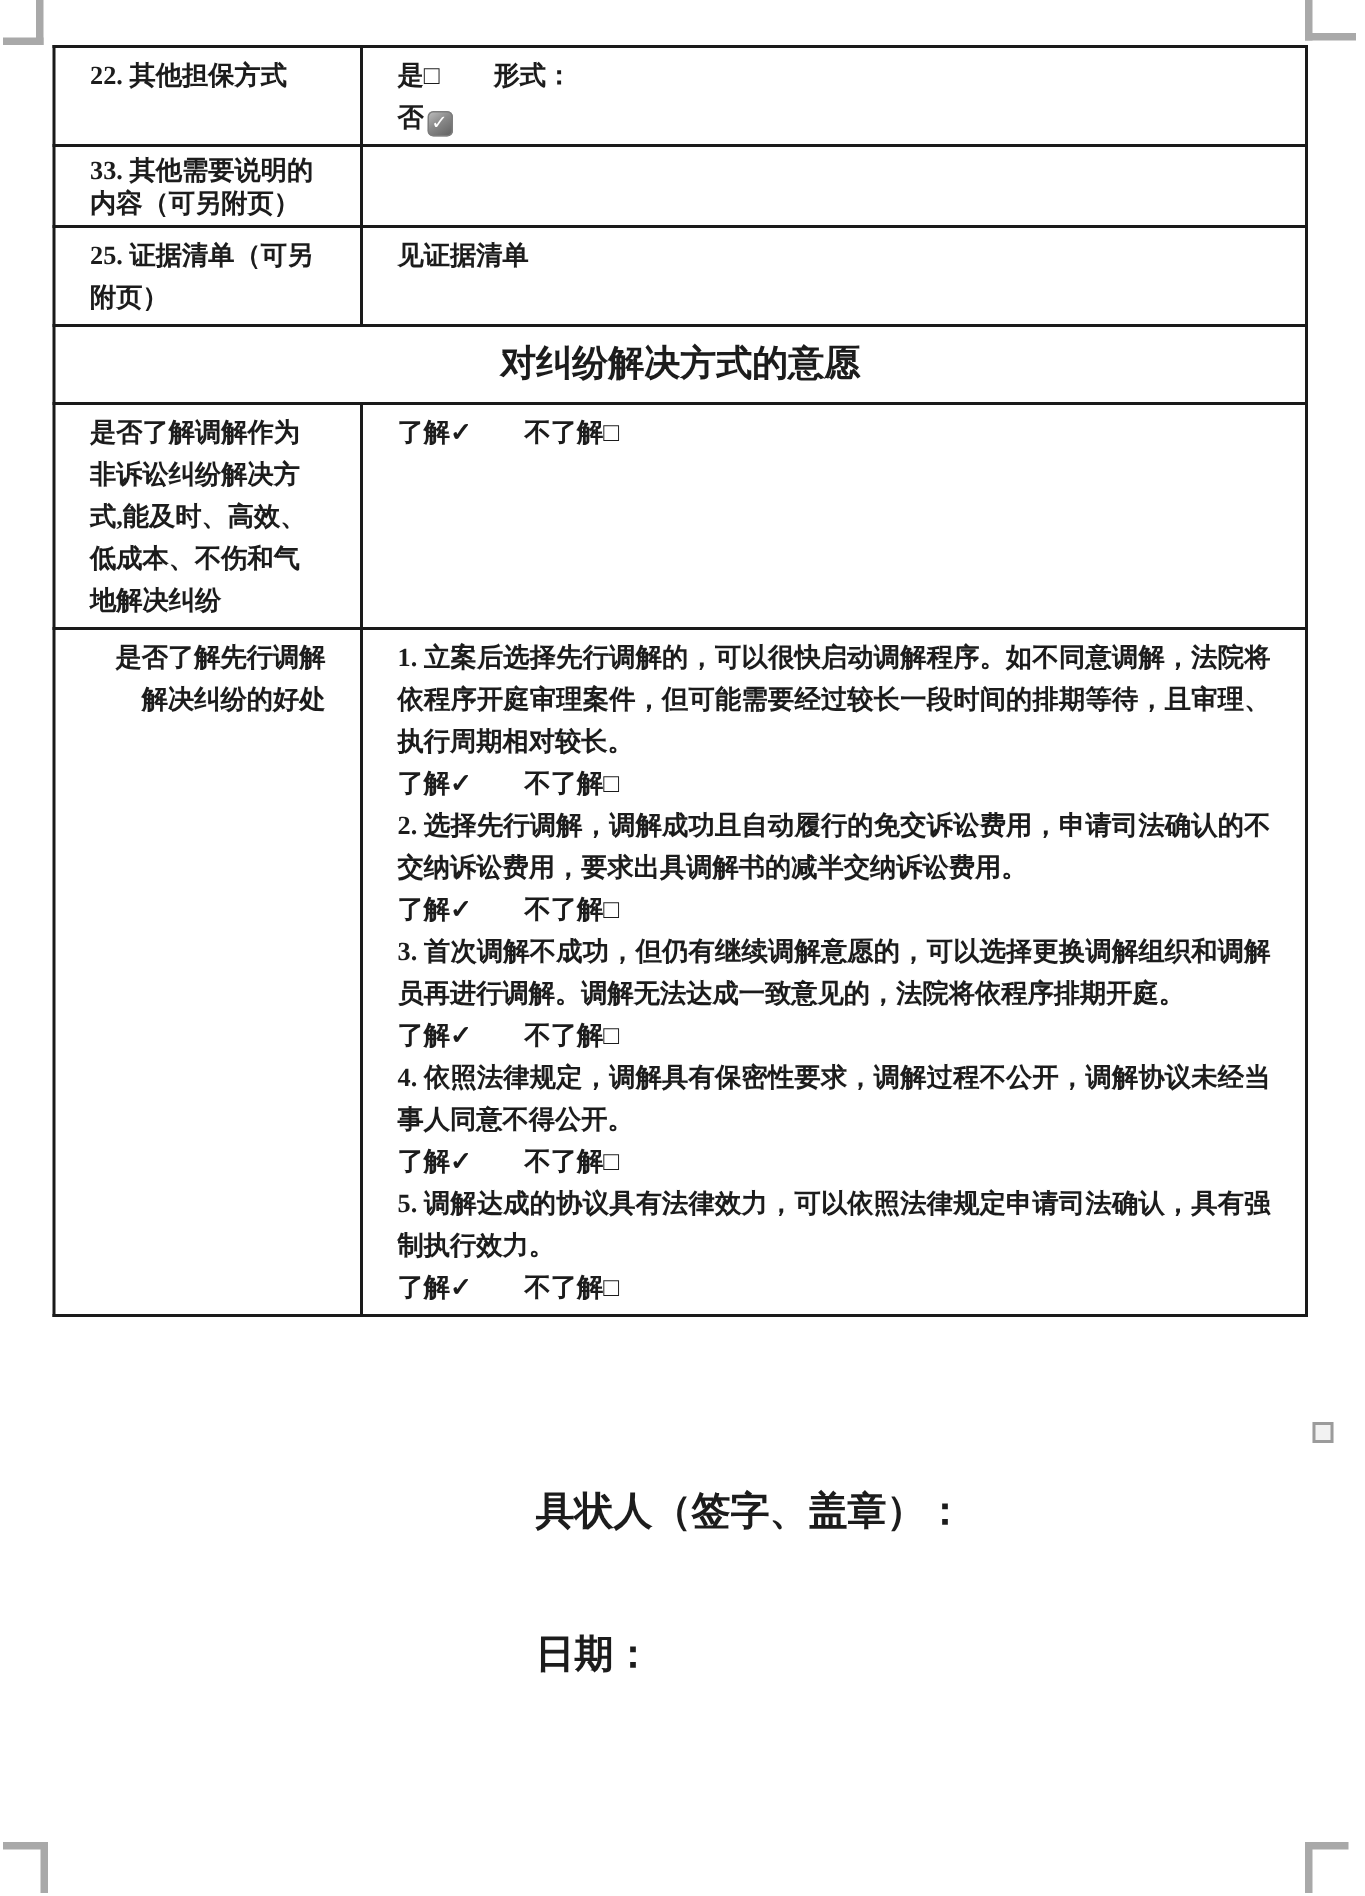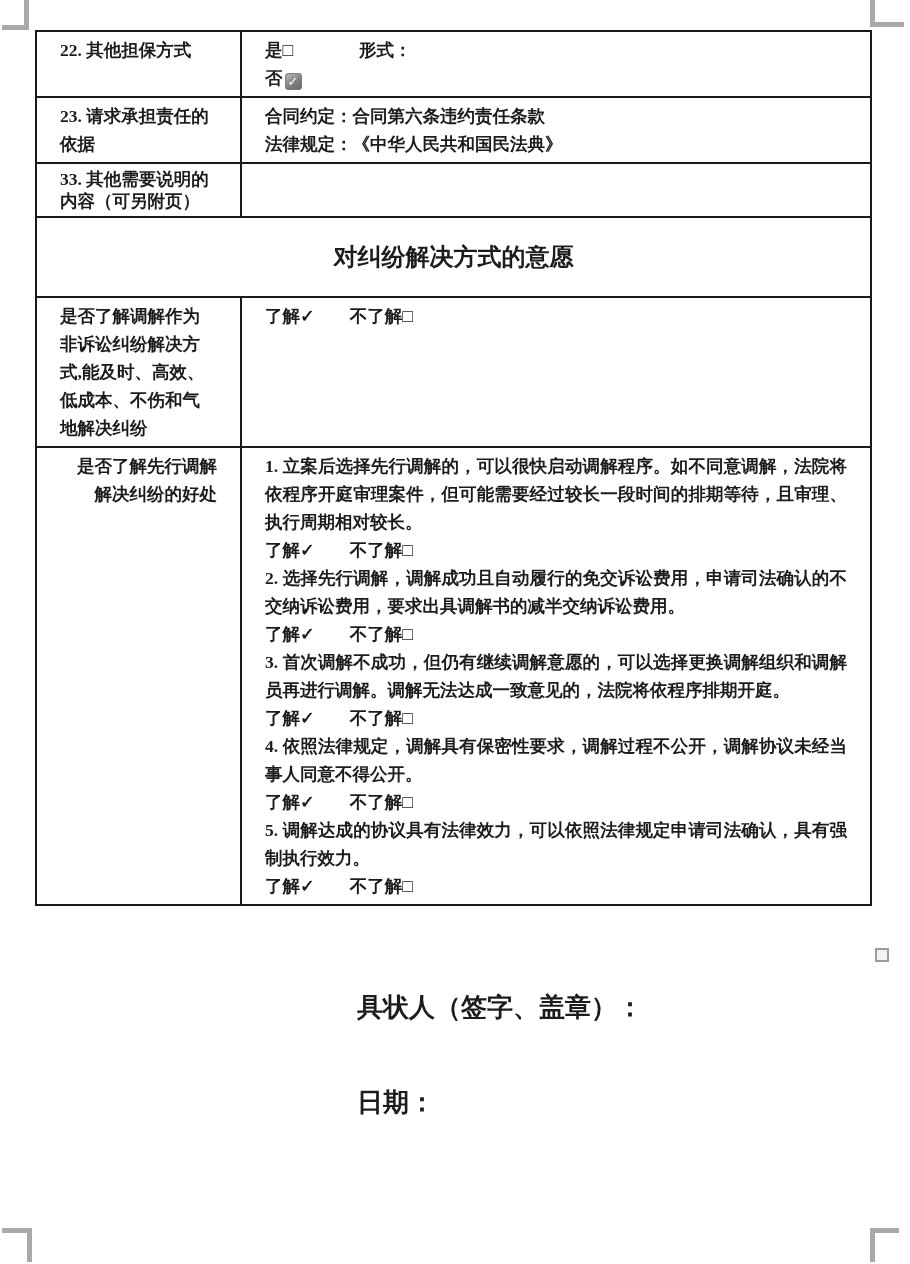--- a/index.html
+++ b/index.html
@@ -22,27 +22,27 @@
   table.doc td{
     border:2px solid #1a1a1a;vertical-align:top;
     padding:4px 23px;font-size:17.5px;line-height:28px;
     overflow:hidden;
   }
   col.c1{width:205px;}
   tr.r22 td{height:49px;}
   tr.r23 td{height:49px;}
   tr.r24 td{height:36px;line-height:22px;}
   tr.r25 td{height:53px;}
-  tr.rhead td{height:44px;text-align:center;font-size:24px;line-height:46px;padding:16px 8px;}
+  tr.rhead td{height:44px;text-align:center;font-size:24px;line-height:46px;padding:2px 8px;}
   tr.rmed td{height:112px;margin-top:14px;}
   tr.rconsider td{height:71px;}
   td.vmid{vertical-align:middle;}
   td.cc{text-align:right;vertical-align:middle;}
   .line{white-space:nowrap;}
-  .gap-form{margin-left:66px;}
+  .gap-form{margin-left:36px;}
   p.bt{margin:0;text-align:justify;}
   p.ans{margin:0;}
   
   .ck{
     display:inline-block;width:17px;height:17px;margin-left:2px;
     border-radius:4px;vertical-align:-2px;
     background:linear-gradient(145deg,#c2c2c2 0%,#8a8a8a 45%,#5e5e5e 100%);
     box-shadow:inset 0 0 0 1px #7d7d7d;
     color:#ffffff;font-size:13px;line-height:17px;text-align:center;
     font-family:"DejaVu Sans",sans-serif;font-weight:bold;
@@ -78,33 +78,30 @@
       <td>
         <div class="line">
           <span>是□</span><span class="gap-form">形式：</span>
         </div>
         <div class="line">
           <span>否</span><span class="ck">✓</span>
         </div>
       </td>
     </tr>
 
-    <tr class="r23">
-      <td>23. 请求承担责任的依据</td>
-      <td>
-        <div>合同约定：合同第六条违约责任条款</div>
-        <div>法律规定：《中华人民共和国民法典》</div>
-      </td>
-    </tr>
 
     <tr class="r24">
       <td>33. 其他需要说明的内容（可另附页）</td>
       <td></td>
     </tr>
 
+    <tr class="r25">
+      <td>25. 证据清单（可另附页）</td>
+      <td>见证据清单</td>
+    </tr>
 
     <tr class="rhead">
       <td colspan="2">对纠纷解决方式的意愿</td>
     </tr>
 
     <tr class="rmed">
       <td>是否了解调解作为非诉讼纠纷解决方式,能及时、高效、低成本、不伤和气地解决纠纷</td>
       <td class="vmid">了解✓　　不了解□</td>
     </tr>
 

